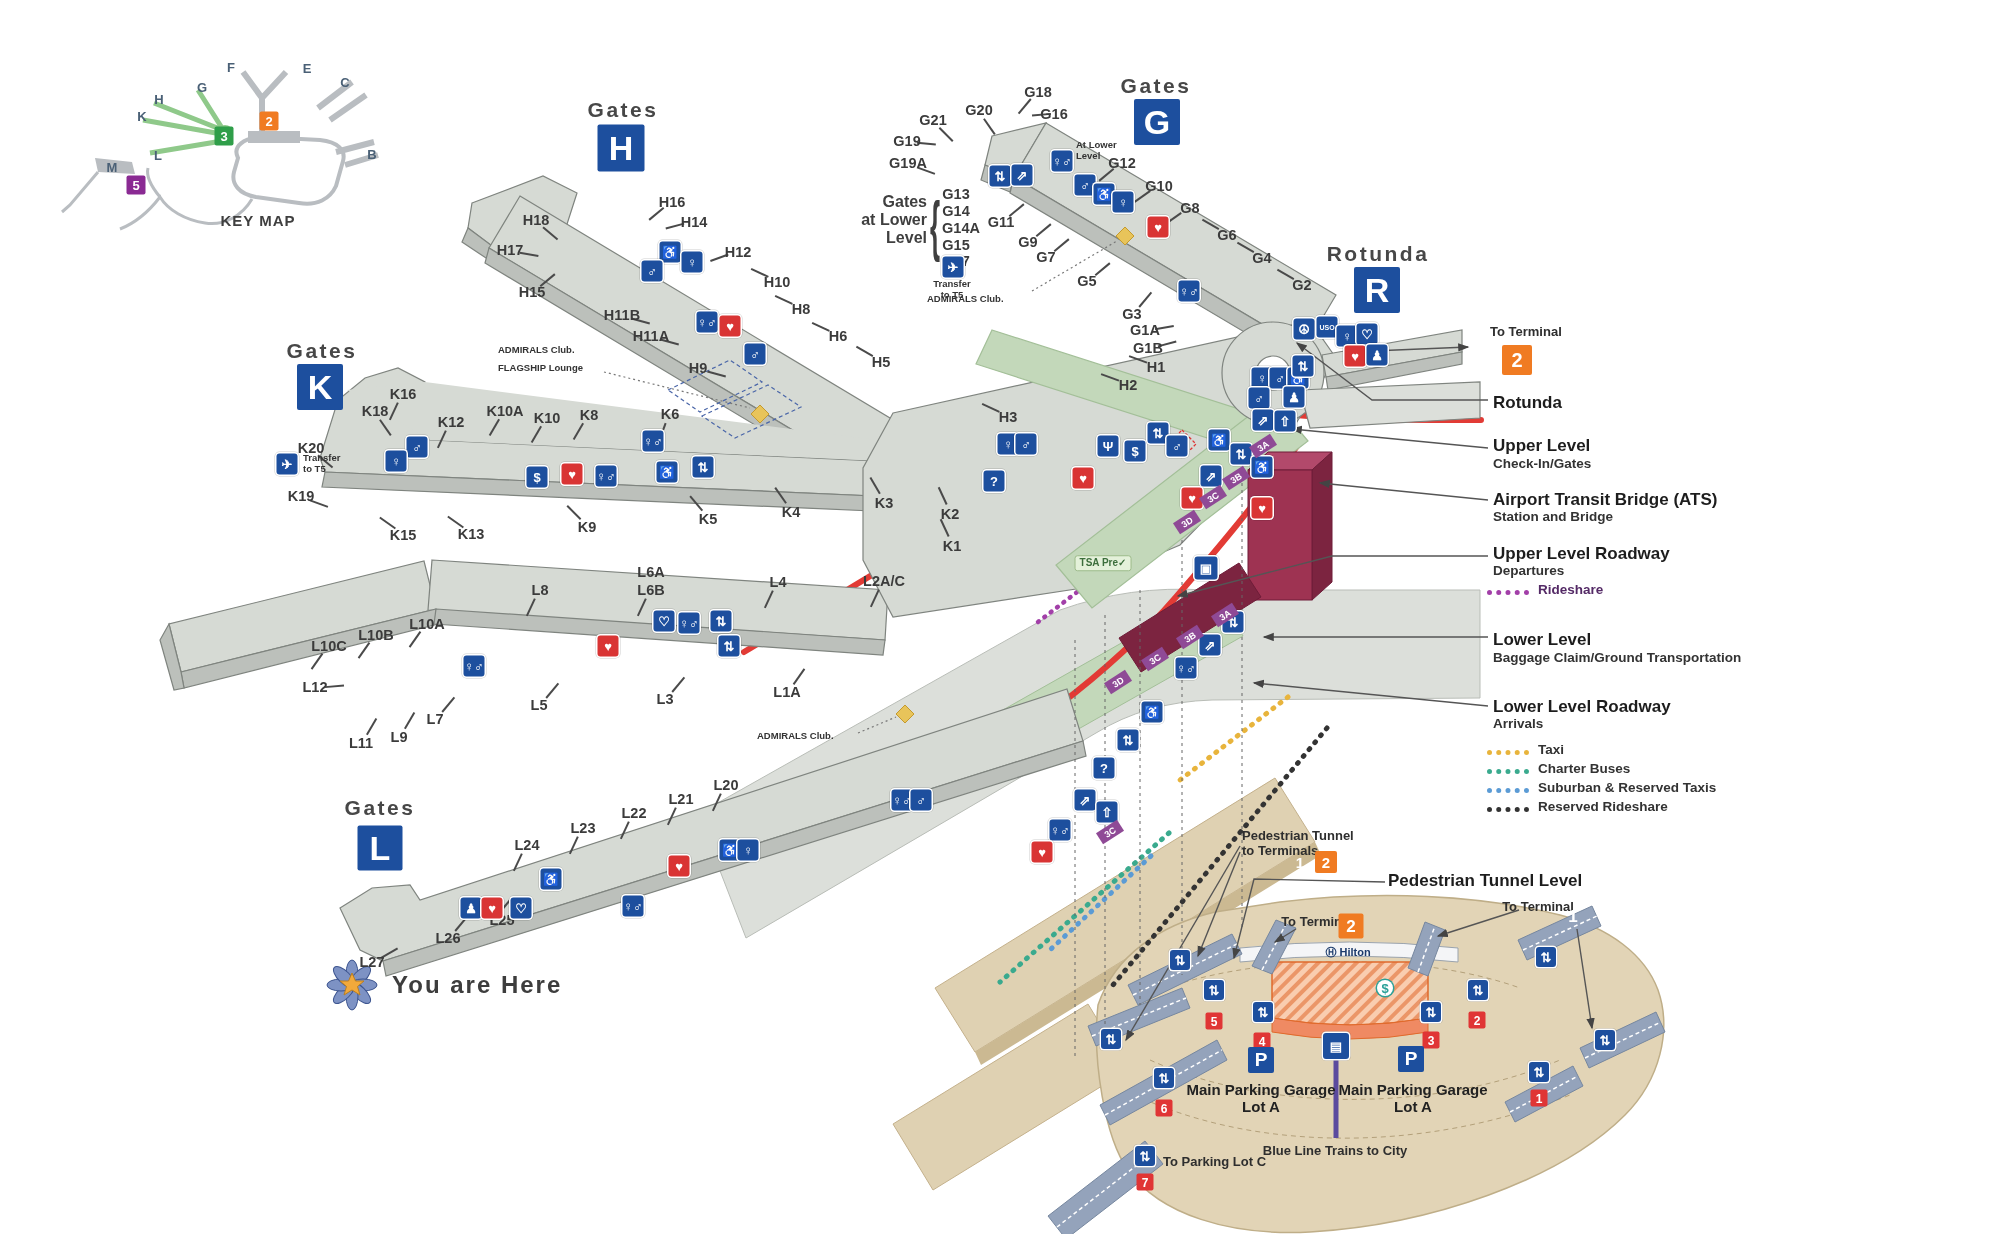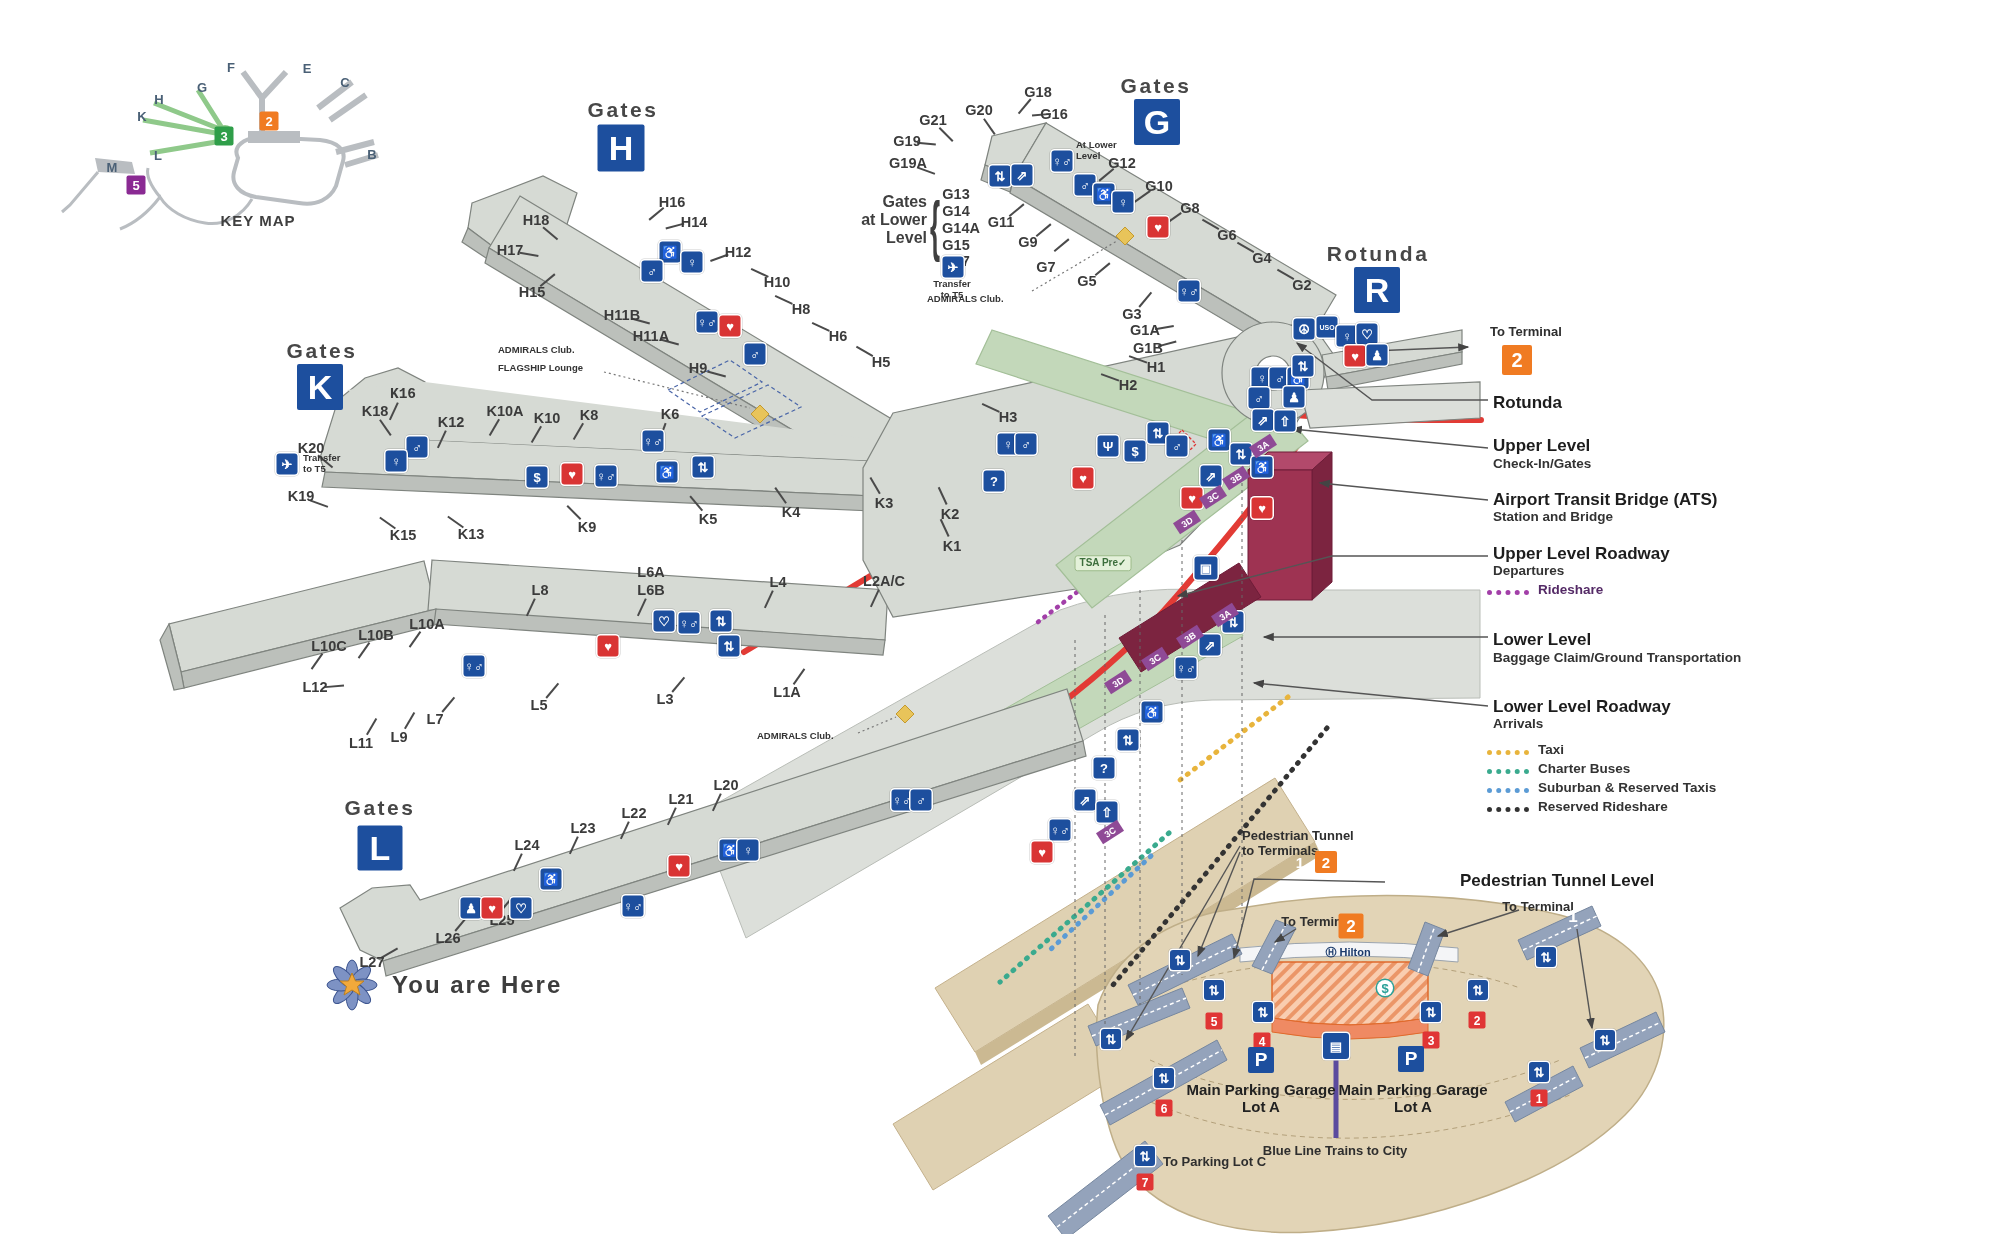--- a/index.html
+++ b/index.html
@@ -258,21 +258,21 @@
       <div class="txt lg2 l" style="left: 1493px; top: 571px;">Departures</div>
       <div class="txt lg2p l" style="left: 1538px; top: 590px;">Rideshare</div>
       <div class="txt lg1 l" style="left: 1493px; top: 640px;">Lower Level</div>
       <div class="txt lg2 l" style="left: 1493px; top: 658px;">Baggage Claim/Ground Transportation</div>
       <div class="txt lg1 l" style="left: 1493px; top: 707px;">Lower Level Roadway</div>
       <div class="txt lg2 l" style="left: 1493px; top: 724px;">Arrivals</div>
       <div class="txt lg2 l" style="left: 1538px; top: 750px;">Taxi</div>
       <div class="txt lg2 l" style="left: 1538px; top: 769px;">Charter Buses</div>
       <div class="txt lg2 l" style="left: 1538px; top: 788px;">Suburban &amp; Reserved Taxis</div>
       <div class="txt lg2 l" style="left: 1538px; top: 807px;">Reserved Rideshare</div>
-      <div class="txt lg1 l" style="left: 1460px; top: 881px;">Pedestrian Tunnel Level</div>
+      <div class="txt lg1 l" style="left: 1388px; top: 881px;">Pedestrian Tunnel Level</div>
       <div class="txt tiny-b l" style="left: 1242px; top: 844px;">Pedestrian Tunnel
 to Terminals</div>
       <div class="txt tiny-b" style="left: 1317px; top: 922px;">To Terminal</div>
       <div class="txt tiny-b" style="left: 1538px; top: 907px;">To Terminal</div>
       <div class="txt hilton" style="left: 1348px; top: 952px;">Ⓗ Hilton</div>
       <div class="txt park" style="left: 1261px; top: 1098px;">Main Parking Garage
 Lot A</div>
       <div class="txt park" style="left: 1413px; top: 1098px;">Main Parking Garage
 Lot A</div>
       <div class="txt tiny-b" style="left: 1335px; top: 1151px;">Blue Line Trains to City</div>
@@ -311,21 +311,21 @@
       <div class="glabel" style="left: 838px; top: 336px;">H6</div>
       <div class="lead" style="left: 838px; top: 336px; transform-origin: 0px 0px; transform: rotate(205deg) translateX(10px);"></div>
       <div class="glabel" style="left: 881px; top: 362px;">H5</div>
       <div class="lead" style="left: 881px; top: 362px; transform-origin: 0px 0px; transform: rotate(210deg) translateX(10px);"></div>
       <div class="glabel" style="left: 1008px; top: 417px;">H3</div>
       <div class="lead" style="left: 1008px; top: 417px; transform-origin: 0px 0px; transform: rotate(205deg) translateX(10px);"></div>
       <div class="glabel" style="left: 1128px; top: 385px;">H2</div>
       <div class="lead" style="left: 1128px; top: 385px; transform-origin: 0px 0px; transform: rotate(200deg) translateX(10px);"></div>
       <div class="glabel" style="left: 1156px; top: 367px;">H1</div>
       <div class="lead" style="left: 1156px; top: 367px; transform-origin: 0px 0px; transform: rotate(200deg) translateX(10px);"></div>
-      <div class="glabel" style="left: 403px; top: 394px; font-family: Liberation Mono, monospace;">K16</div>
+      <div class="glabel" style="left: 403px; top: 394px;">K16</div>
       <div class="lead" style="left: 403px; top: 394px; transform-origin: 0px 0px; transform: rotate(115deg) translateX(10px);"></div>
       <div class="glabel" style="left: 375px; top: 411px;">K18</div>
       <div class="lead" style="left: 375px; top: 411px; transform-origin: 0px 0px; transform: rotate(55deg) translateX(10px);"></div>
       <div class="glabel" style="left: 451px; top: 422px;">K12</div>
       <div class="lead" style="left: 451px; top: 422px; transform-origin: 0px 0px; transform: rotate(115deg) translateX(10px);"></div>
       <div class="glabel" style="left: 505px; top: 411px;">K10A</div>
       <div class="lead" style="left: 505px; top: 411px; transform-origin: 0px 0px; transform: rotate(120deg) translateX(10px);"></div>
       <div class="glabel" style="left: 547px; top: 418px;">K10</div>
       <div class="lead" style="left: 547px; top: 418px; transform-origin: 0px 0px; transform: rotate(120deg) translateX(10px);"></div>
       <div class="glabel" style="left: 589px; top: 415px;">K8</div>
@@ -418,21 +418,21 @@
       <div class="glabel" style="left: 1227px; top: 235px;">G6</div>
       <div class="lead" style="left: 1227px; top: 235px; transform-origin: 0px 0px; transform: rotate(210deg) translateX(10px);"></div>
       <div class="glabel" style="left: 1262px; top: 258px;">G4</div>
       <div class="lead" style="left: 1262px; top: 258px; transform-origin: 0px 0px; transform: rotate(210deg) translateX(10px);"></div>
       <div class="glabel" style="left: 1302px; top: 285px;">G2</div>
       <div class="lead" style="left: 1302px; top: 285px; transform-origin: 0px 0px; transform: rotate(210deg) translateX(10px);"></div>
       <div class="glabel" style="left: 1001px; top: 222px;">G11</div>
       <div class="lead" style="left: 1001px; top: 222px; transform-origin: 0px 0px; transform: rotate(320deg) translateX(10px);"></div>
       <div class="glabel" style="left: 1028px; top: 242px;">G9</div>
       <div class="lead" style="left: 1028px; top: 242px; transform-origin: 0px 0px; transform: rotate(320deg) translateX(10px);"></div>
-      <div class="glabel" style="left: 1046px; top: 267px;">G7</div>
+      <div class="glabel" style="left: 1046px; top: 257px;">G7</div>
       <div class="lead" style="left: 1046px; top: 257px; transform-origin: 0px 0px; transform: rotate(320deg) translateX(10px);"></div>
       <div class="glabel" style="left: 1087px; top: 281px;">G5</div>
       <div class="lead" style="left: 1087px; top: 281px; transform-origin: 0px 0px; transform: rotate(320deg) translateX(10px);"></div>
       <div class="glabel" style="left: 1132px; top: 314px;">G3</div>
       <div class="lead" style="left: 1132px; top: 314px; transform-origin: 0px 0px; transform: rotate(310deg) translateX(10px);"></div>
       <div class="glabel" style="left: 1145px; top: 330px;">G1A</div>
       <div class="lead" style="left: 1145px; top: 330px; transform-origin: 0px 0px; transform: rotate(350deg) translateX(10px);"></div>
       <div class="glabel" style="left: 1148px; top: 348px;">G1B</div>
       <div class="lead" style="left: 1148px; top: 348px; transform-origin: 0px 0px; transform: rotate(345deg) translateX(10px);"></div>
       <div class="glabel" style="left: 956px; top: 194px;">G13</div>

